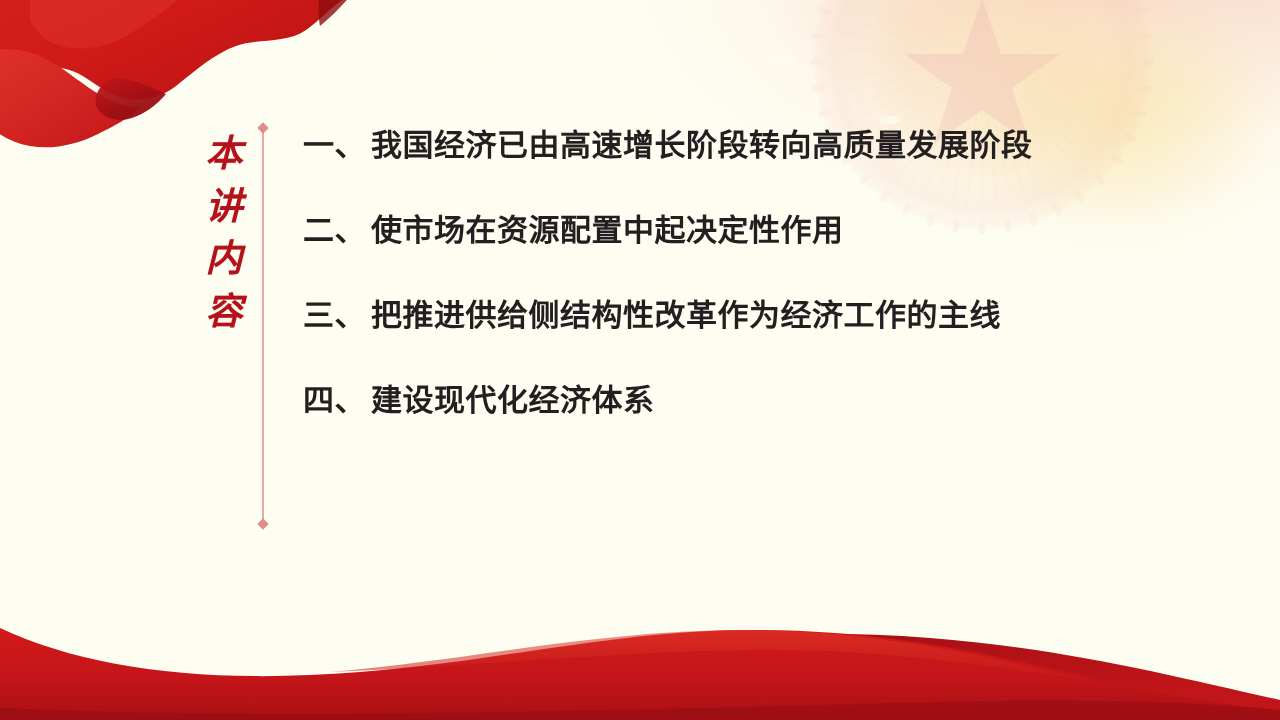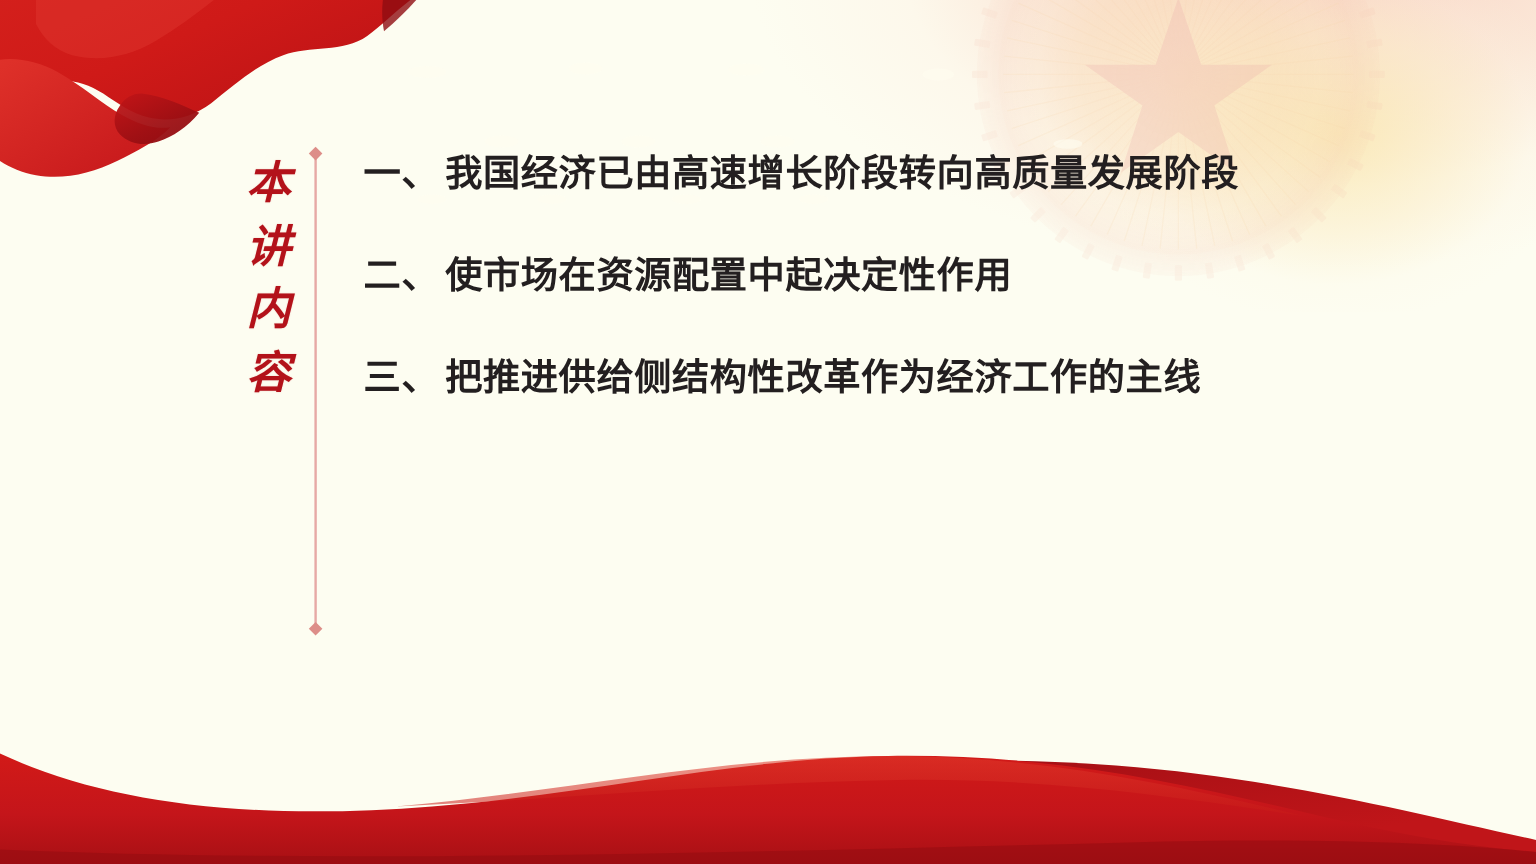--- a/index.html
+++ b/index.html
@@ -445,16 +445,19 @@
     <div class="outline">
       <div class="outline-item">
         <span class="num">一、</span><span class="txt">我国经济已由高速增长阶段转向高质量发展阶段</span>
       </div>
       <div class="outline-item">
         <span class="num">二、</span><span class="txt">使市场在资源配置中起决定性作用</span>
       </div>
       <div class="outline-item">
         <span class="num">三、</span><span class="txt">把推进供给侧结构性改革作为经济工作的主线</span>
       </div>
+      <div class="outline-item">
+        <span class="num">四、</span><span class="txt">建设现代化经济体系</span>
+      </div>
     </div>
 
   </div>
 </div>
 
 </body></html>

